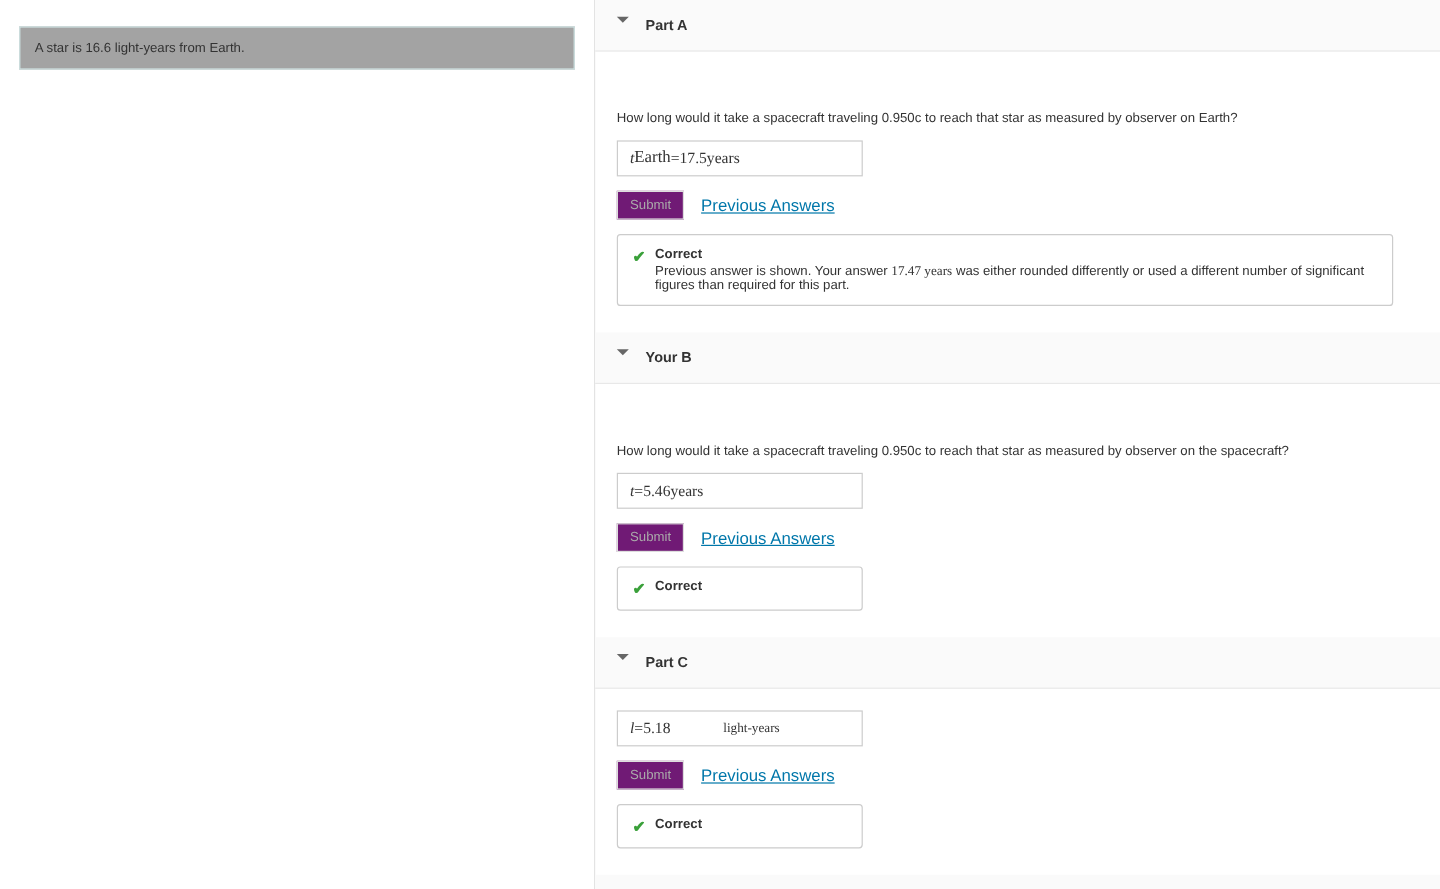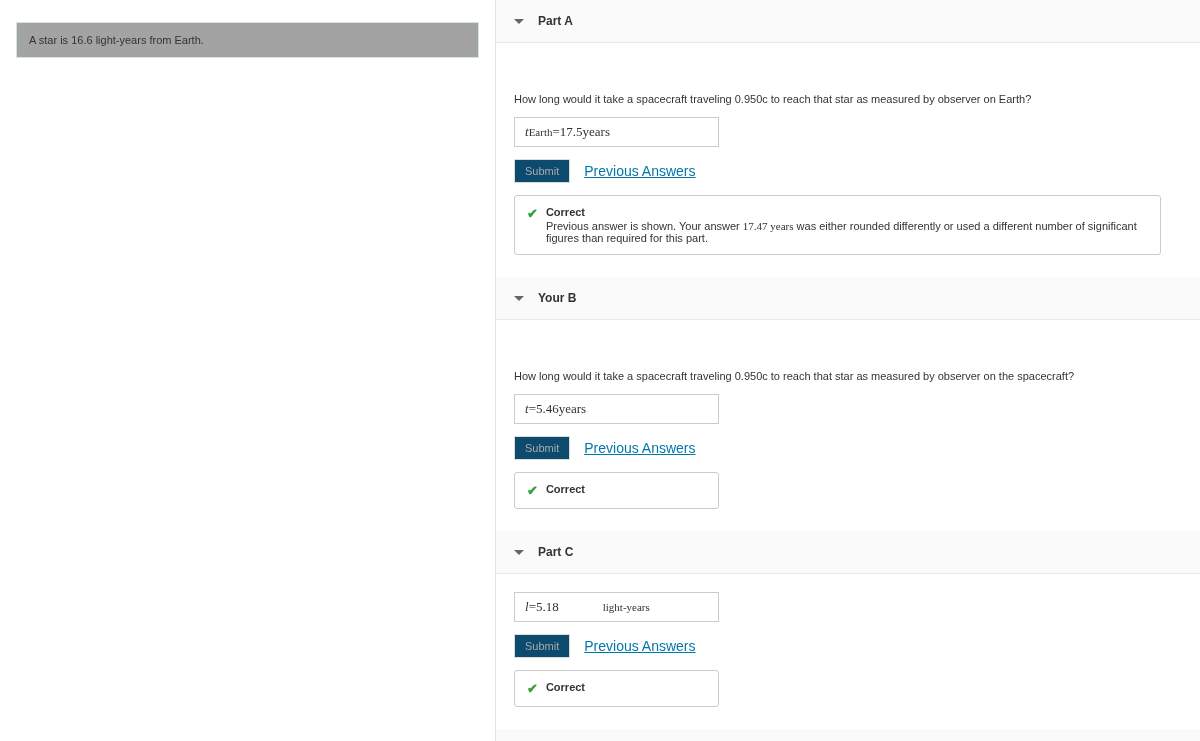--- a/index.html
+++ b/index.html
@@ -2,29 +2,29 @@
 <html><head>
 <meta charset="utf-8">
 <style>
 * { margin: 0; padding: 0; box-sizing: border-box; }
 body { font-family: "Helvetica Neue", Arial, sans-serif; font-size: 12px; color: #333; background: #fff; }
 .page { display: flex; width: 1200px; }
 .left-col { width: 495px; padding: 22px 16px 0 16px; }
 .problem-box { background: #a3a3a3; border: 1px solid #d0e5e5; padding: 11px 12px; font-size: 11px; color: #333; }
 .right-col { flex: 1; border-left: 1px solid #e3e3e3; padding-top: 0; }
 .part { margin-bottom: 22px; }
-.part-header { display: flex; align-items: center; padding: 14px 18px; border-bottom: 1px solid #e8e8e8; background: #fafafa; gap: 14px; }
+.part-header { display: flex; padding: 14px 18px; border-bottom: 1px solid #e8e8e8; background: #fafafa; gap: 14px; }
 .part-header .label { font-weight: bold; font-size: 12px; }
 .caret { width: 0; height: 0; border-left: 5px solid transparent; border-right: 5px solid transparent; border-top: 5px solid #666; }
 .part-body { padding: 18px 18px 0 18px; }
 .question { font-size: 11px; margin-bottom: 12px; color: #333; margin-top: 32px; }
 .answer-row { display: flex; align-items: center; border: 1px solid #ccc; padding: 6px 10px; width: 205px; height: 30px; margin-bottom: 12px; font-family: "Times New Roman", serif; font-size: 13px; }
 .answer-row .var { font-style: italic; }
 .btn-row { display: flex; align-items: center; gap: 14px; margin-bottom: 12px; }
-.submit-btn { background: #0c4a6e; color: #aaa; border: 1px solid #ddd; padding: 5px 10px; font-size: 11px; cursor: default; }
+.submit-btn { background: #701a75; color: #aaa; border: 1px solid #ddd; padding: 5px 10px; font-size: 11px; cursor: default; }
 .link { color: #0077aa; font-size: 14px; text-decoration: underline; cursor: pointer; }
 .feedback-box { border: 1px solid #ccc; border-radius: 3px; padding: 10px 12px; margin-top: 4px; margin-bottom: 4px; display: flex; align-items: flex-start; gap: 8px; font-size: 11px; }
 .feedback-box.narrow { width: 205px; }
 .feedback-box .main-text { display: flex; flex-direction: column; gap: 2px; }
 .check { color: #3aa03a; font-weight: bold; font-size: 13px; }
 .bold { font-weight: bold; }
 .serif { font-family: "Times New Roman", serif; }
 </style>
 </head>
 <body>
@@ -38,21 +38,21 @@
 
     <div class="part">
       <div class="part-header">
         <span class="caret"></span>
         <span class="label">Part A</span>
       </div>
       <div class="part-body">
         <div class="question">How long would it take a spacecraft traveling 0.950c to reach that star as measured by observer on Earth?</div>
         <div class="answer-row">
           <span class="var serif">t</span>
-            <sub class="serif" style="font-size:11px;">Earth</sub>
+            <sub class="serif" style="font-size:14px;">Earth</sub>
             <span class="serif"> = </span>
             <span class="serif">17.5</span>
             <span class="serif"> years</span>
         </div>
         <div class="btn-row">
           <button class="submit-btn">Submit</button>
           <span class="link">Previous Answers</span>
         </div>
         <div class="feedback-box" style="width: 647px;">
           <span class="check">✔</span>

